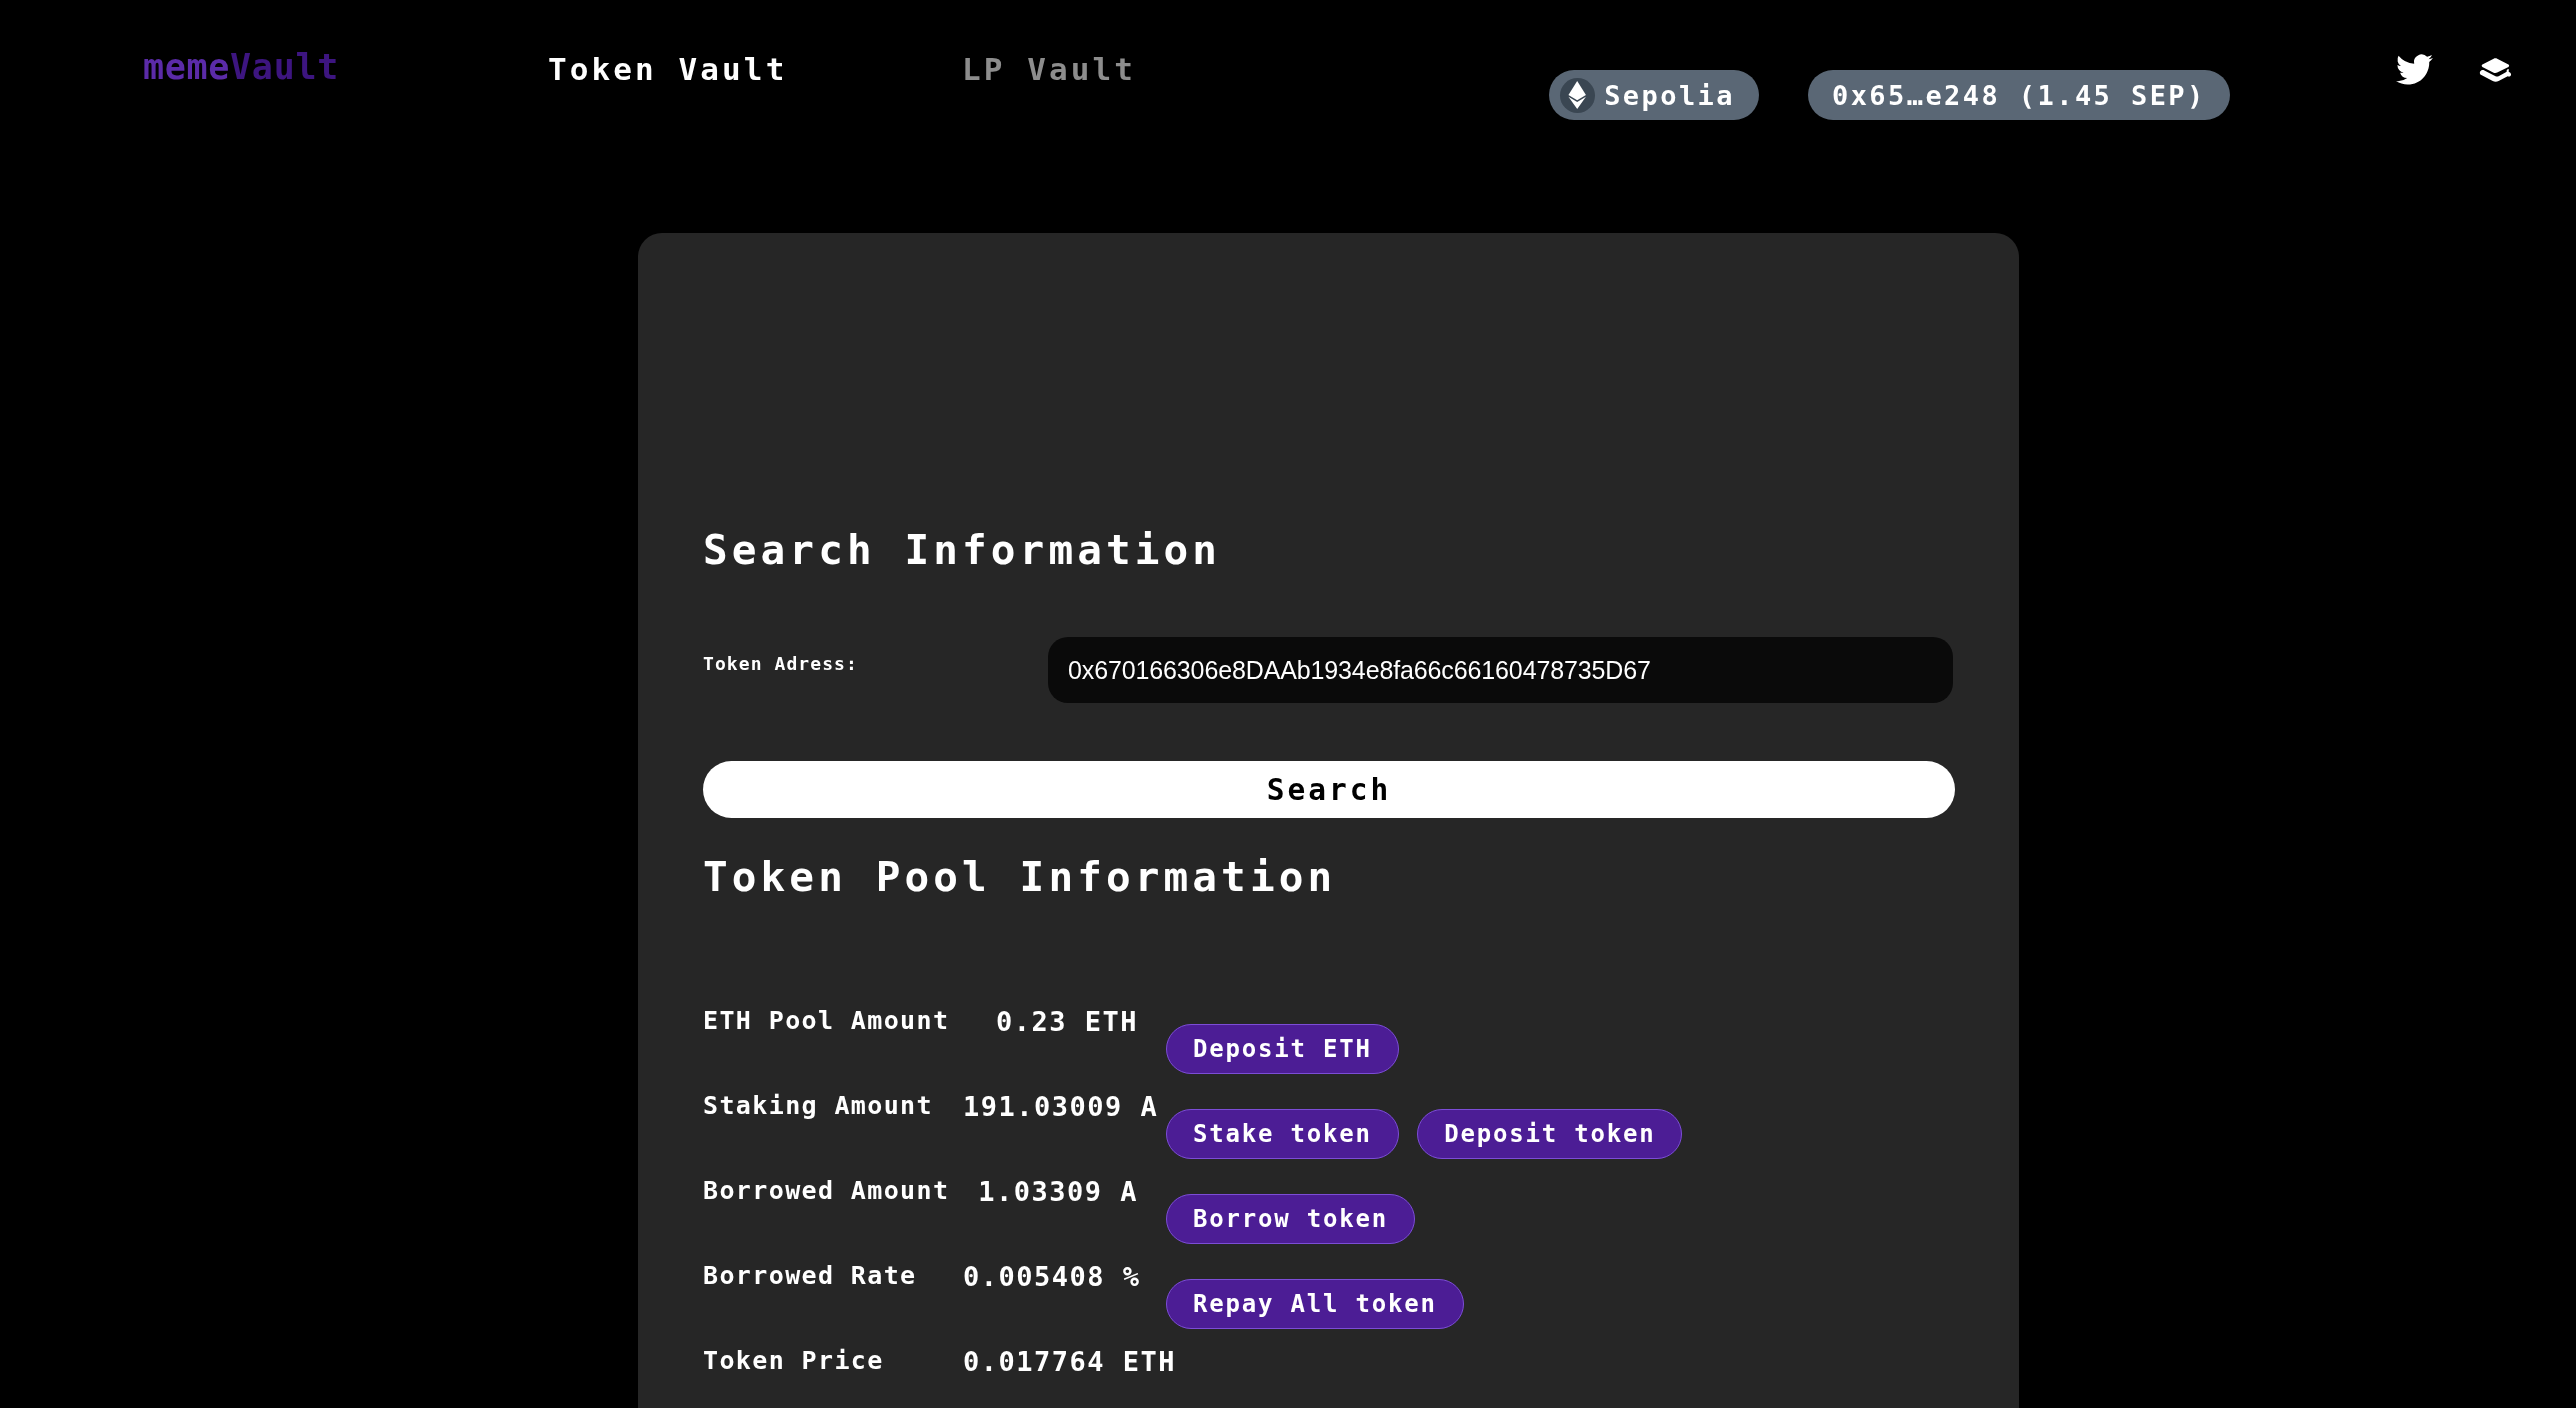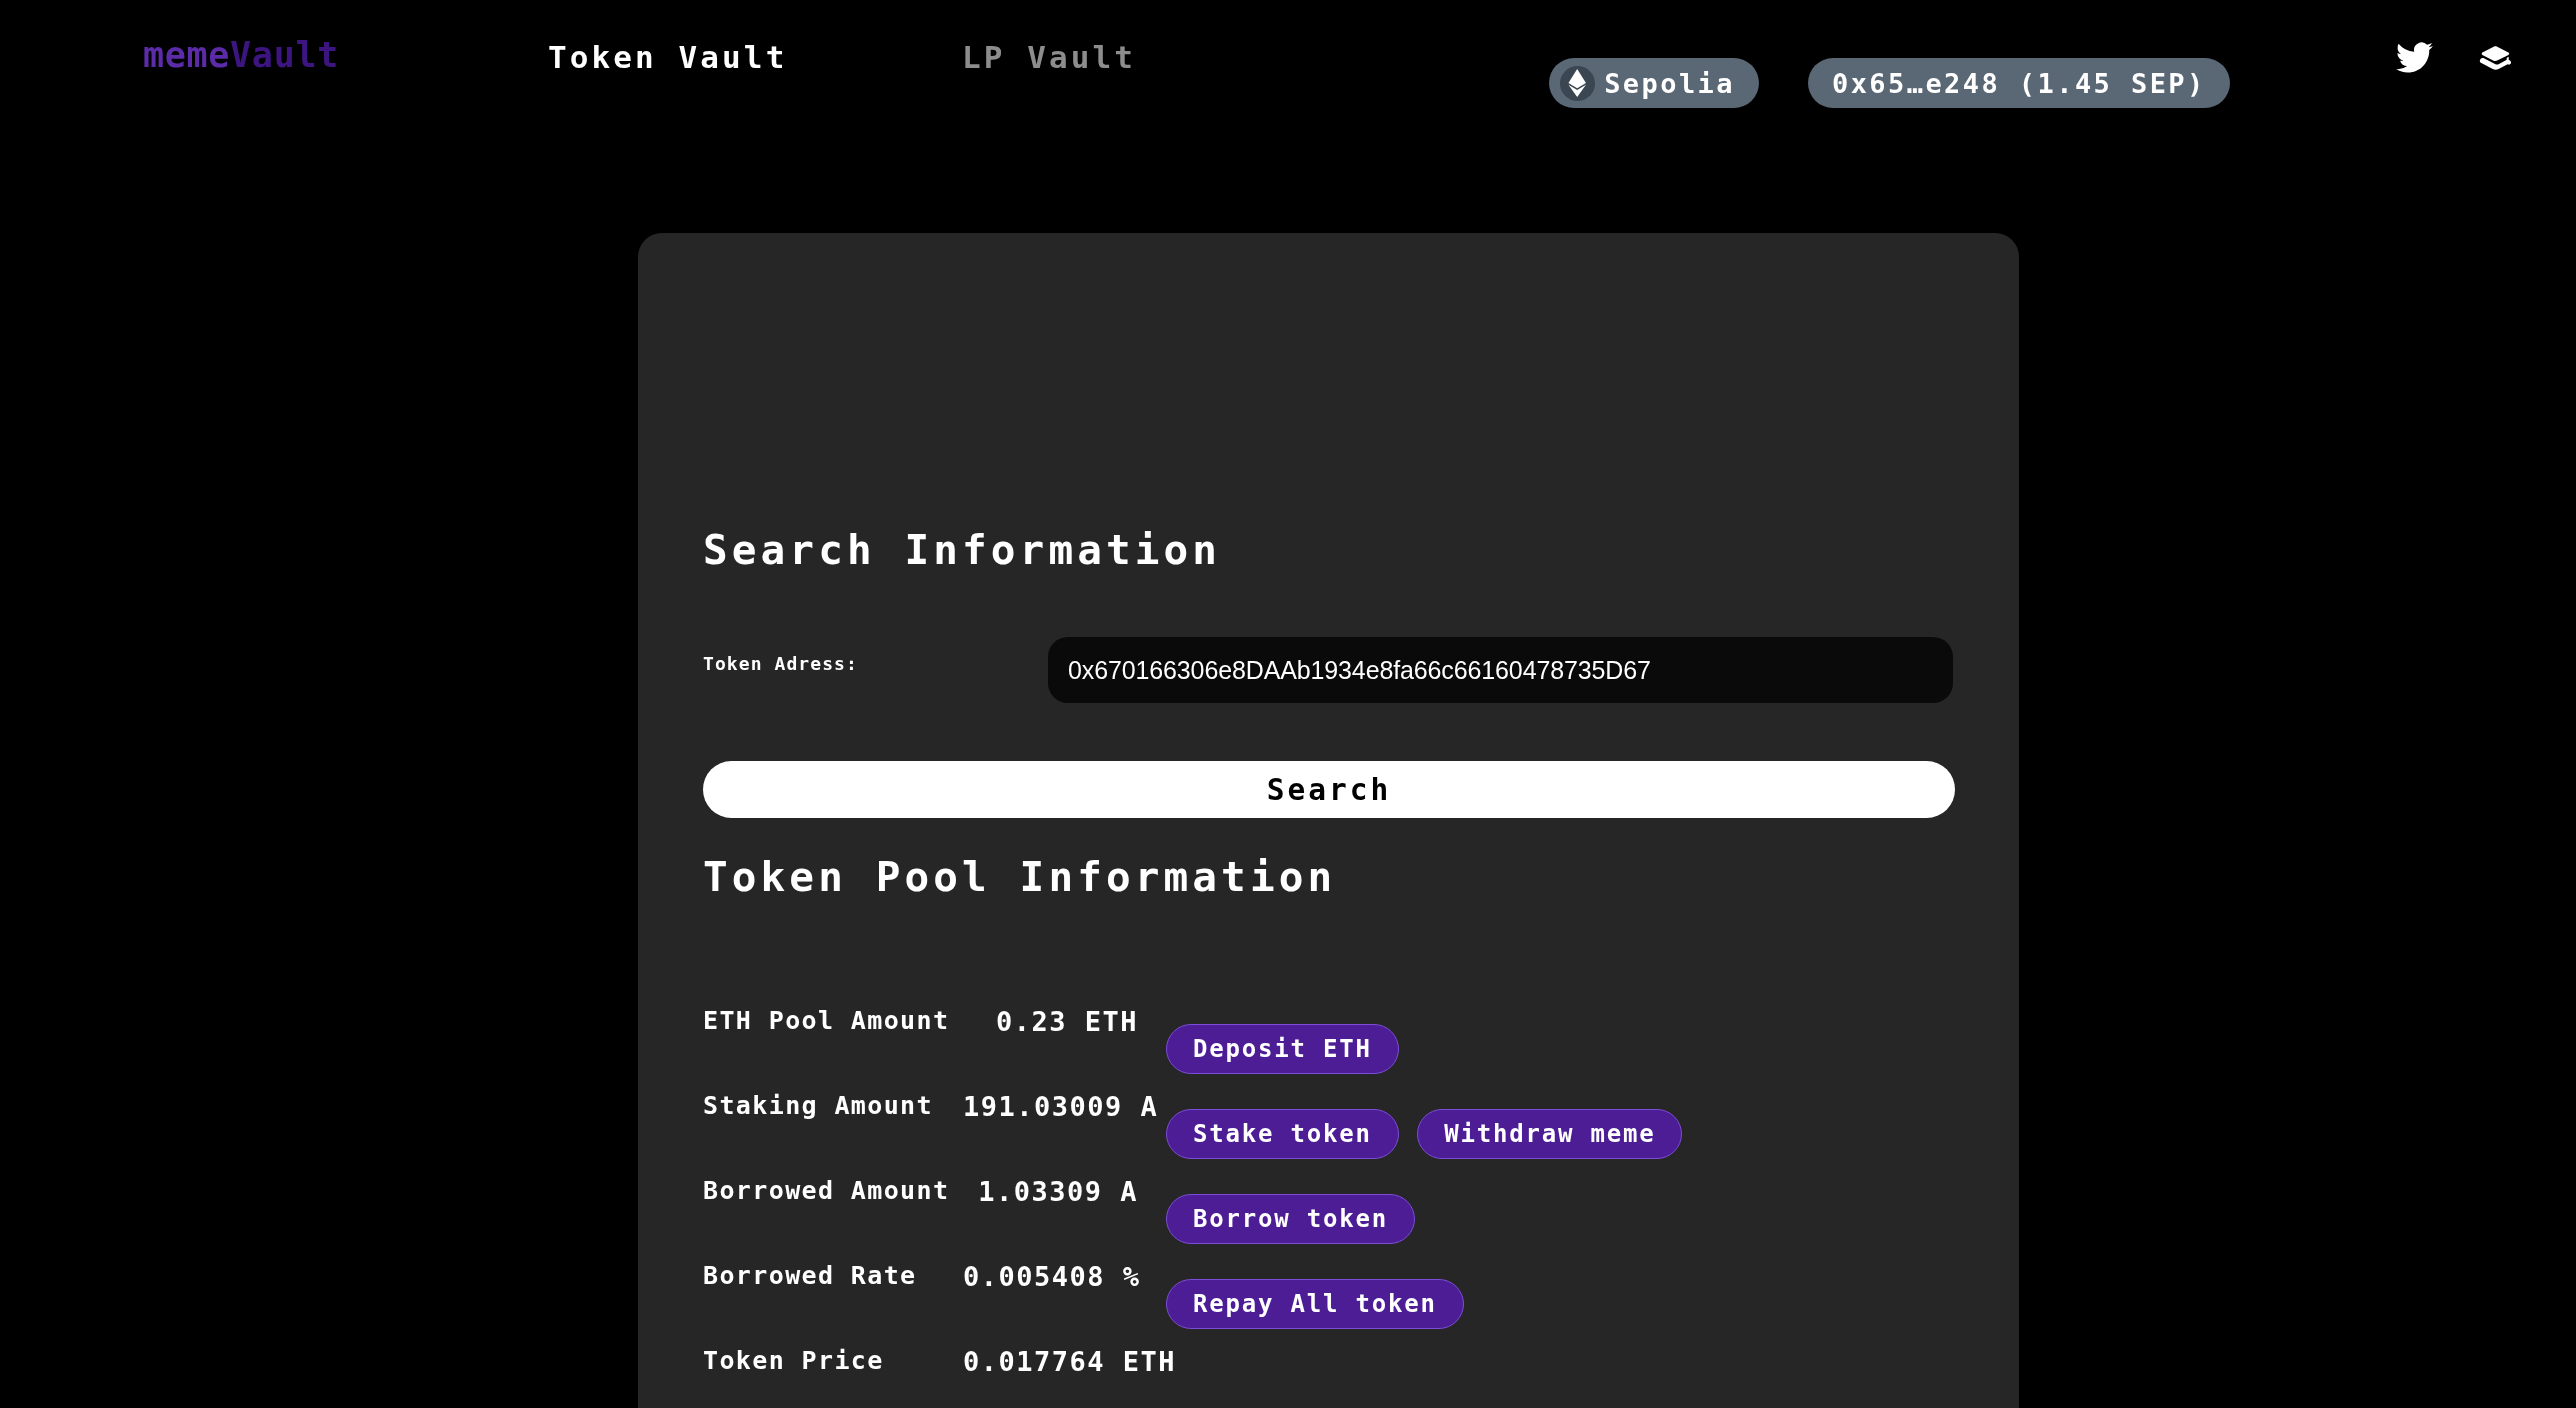--- a/index.html
+++ b/index.html
@@ -19,21 +19,21 @@
   
   .pixel {
     font-family: "DejaVu Sans Mono", "Liberation Mono", monospace;
     font-weight: bold;
     letter-spacing: 0.06em;
   }
 
   
   #header {
     position: absolute;
-    top: 0; left: 0;
+    top: 12px; left: 0;
     width: 2576px;
     height: 118px;
     display: flex;
     align-items: center;
     background: #000000;
   }
 
   #brand {
     position: absolute;
     left: 143px;
@@ -286,21 +286,21 @@
       <div class="row-actions">
         <button class="action-button">Deposit ETH</button>
       </div>
     </div>
 
     <div class="pool-row">
       <div class="row-label pixel">Staking Amount</div>
       <div class="row-value pixel">191.03009 A</div>
       <div class="row-actions">
         <button class="action-button">Stake token</button>
-        <button class="action-button">Withdraw meme</button>
+        <button class="action-button">Deposit token</button>
       </div>
     </div>
 
     <div class="pool-row">
       <div class="row-label pixel">Borrowed Amount</div>
       <div class="row-value pixel">1.03309 A</div>
       <div class="row-actions">
         <button class="action-button">Borrow token</button>
       </div>
     </div>

